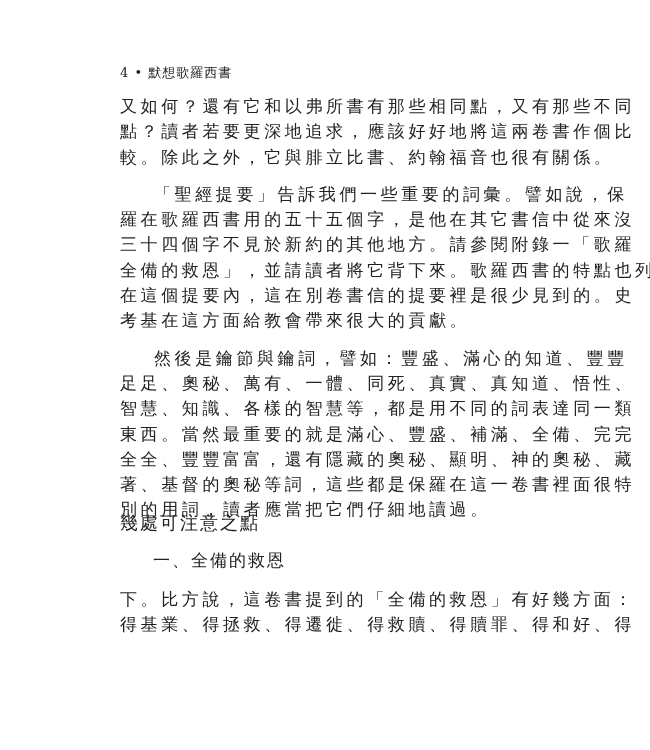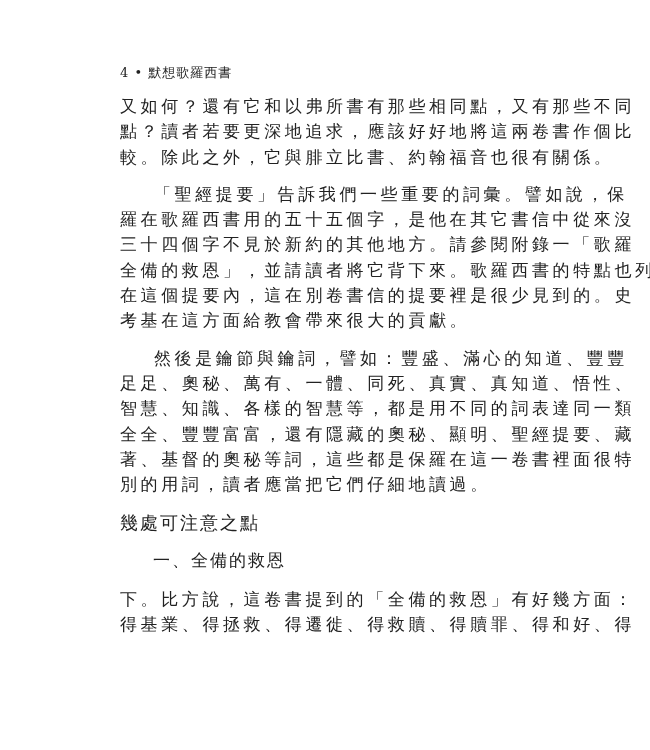--- a/index.html
+++ b/index.html
@@ -48,21 +48,22 @@
       <div class="line">羅在歌羅西書用的五十五個字，是他在其它書信中從來沒</div>
       <div class="line">三十四個字不見於新約的其他地方。請參閱附錄一「歌羅</div>
       <div class="line">全備的救恩」，並請讀者將它背下來。歌羅西書的特點也列</div>
       <div class="line">在這個提要內，這在別卷書信的提要裡是很少見到的。史</div>
       <div class="line">考基在這方面給教會帶來很大的貢獻。</div>
     </div>
     <div>
       <div class="line indent">然後是鑰節與鑰詞，譬如：豐盛、滿心的知道、豐豐</div>
       <div class="line">足足、奧秘、萬有、一體、同死、真實、真知道、悟性、</div>
       <div class="line">智慧、知識、各樣的智慧等，都是用不同的詞表達同一類</div>
-      <div class="line">全全、豐豐富富，還有隱藏的奧秘、顯明、聖經提要、藏</div>
+      <div class="line">東西。當然最重要的就是滿心、豐盛、補滿、全備、完完</div>
+      <div class="line">全全、豐豐富富，還有隱藏的奧秘、顯明、神的奧秘、藏</div>
       <div class="line">著、基督的奧秘等詞，這些都是保羅在這一卷書裡面很特</div>
       <div class="line">別的用詞，讀者應當把它們仔細地讀過。</div>
     </div>
   </div>
 
   <div class="section-heading">幾處可注意之點</div>
   <div class="sub-heading">一、全備的救恩</div>
 
   <div class="body-text" style="top:587px;">
     <div>

